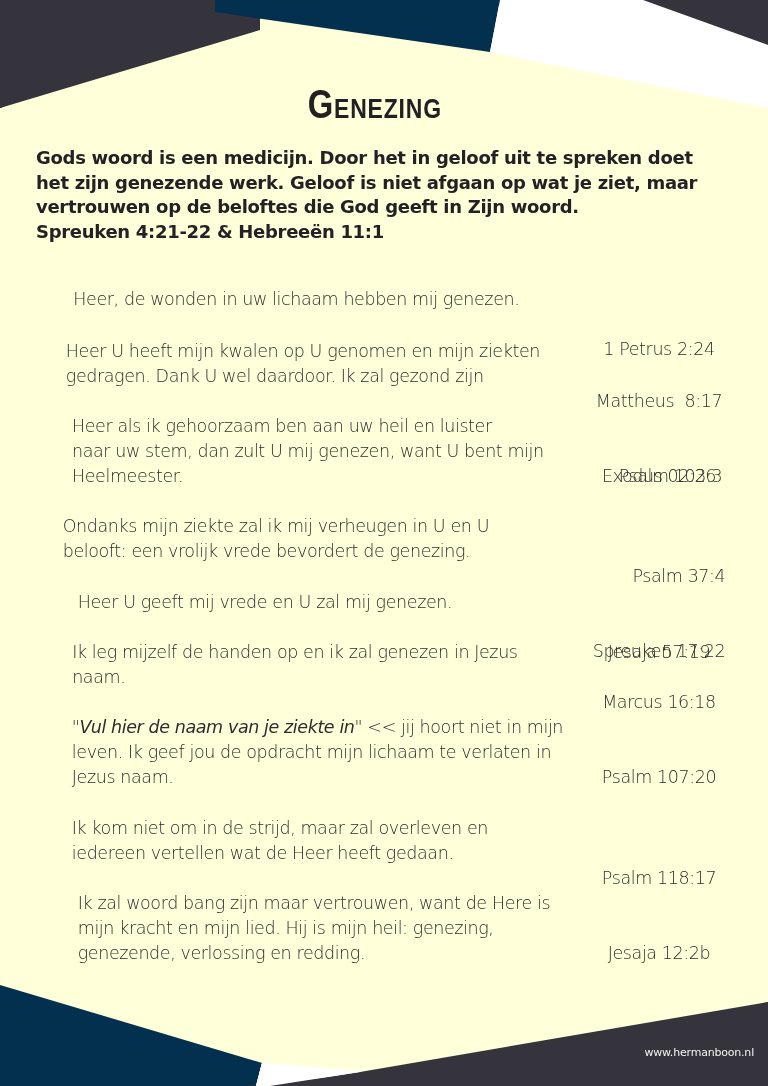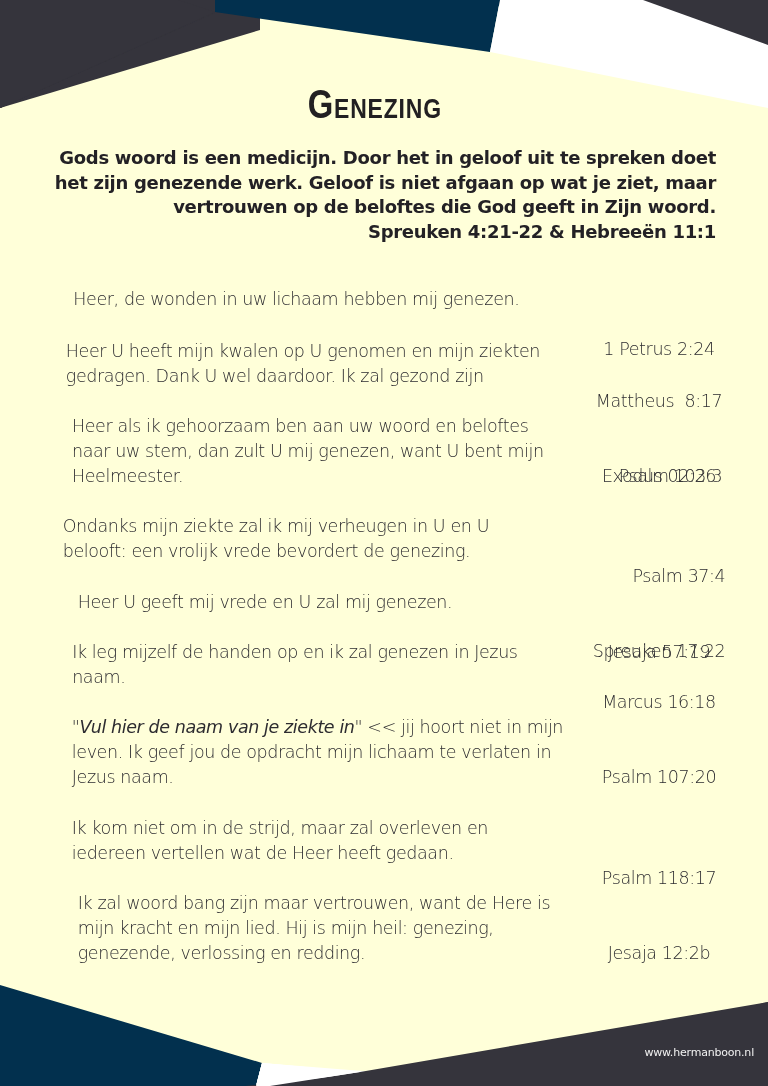--- a/index.html
+++ b/index.html
@@ -13,22 +13,22 @@
     .content { position: absolute; left: 0; top: 0; width: 768px; height: 1086px; z-index: 1; }
 
     .title {
       position: absolute; left: 0; width: 768px; top: 82px; text-align: center;
       font-family: "Liberation Sans", sans-serif; font-weight: 700;
       font-size: 40px; letter-spacing: 1px; color: #222022;
       transform: scaleX(0.82); transform-origin: 333px 0;
       font-variant: small-caps;
     }
     .intro {
-      position: absolute; left: 16px; width: 700px; top: 146px;
-      text-align: right; font-weight: 700; font-size: 18px; line-height: 24.5px;
+      position: absolute; left: 36px; width: 700px; top: 146px;
+      text-align: left; font-weight: 700; font-size: 18px; line-height: 24.5px;
       color: #232125;
       font-family: "DejaVu Sans", sans-serif;
       letter-spacing: -0.3px;
     }
     .intro div { white-space: nowrap; }
 
     .list { position: absolute; left: 36px; width: 692px; top: 287px; }
     .item {
       display: flex; justify-content: center; align-items: flex-start;
       font-size: 17.5px; line-height: 25px; color: #2d2c30;
@@ -102,21 +102,21 @@
         <span class="line">gedragen. Dank U wel daardoor. Ik zal gezond zijn</span>
       </div>
       <div class="refs">
         <span>Mattheus  8:17</span>
         <span>Psalm 103:3</span>
       </div>
     </div>
 
     <div class="item" style="top:127px">
       <div class="text">
-        <span class="line">Heer als ik gehoorzaam ben aan uw woord en beloftes</span>
+        <span class="line">Heer als ik gehoorzaam ben aan uw heil en luister</span>
         <span class="line">naar uw stem, dan zult U mij genezen, want U bent mijn</span>
         <span class="line">Heelmeester.</span>
       </div>
       <div class="refs">
         <span>Exodus 02:26</span>
       </div>
     </div>
 
     <div class="item" style="top:227px">
       <div class="text">

